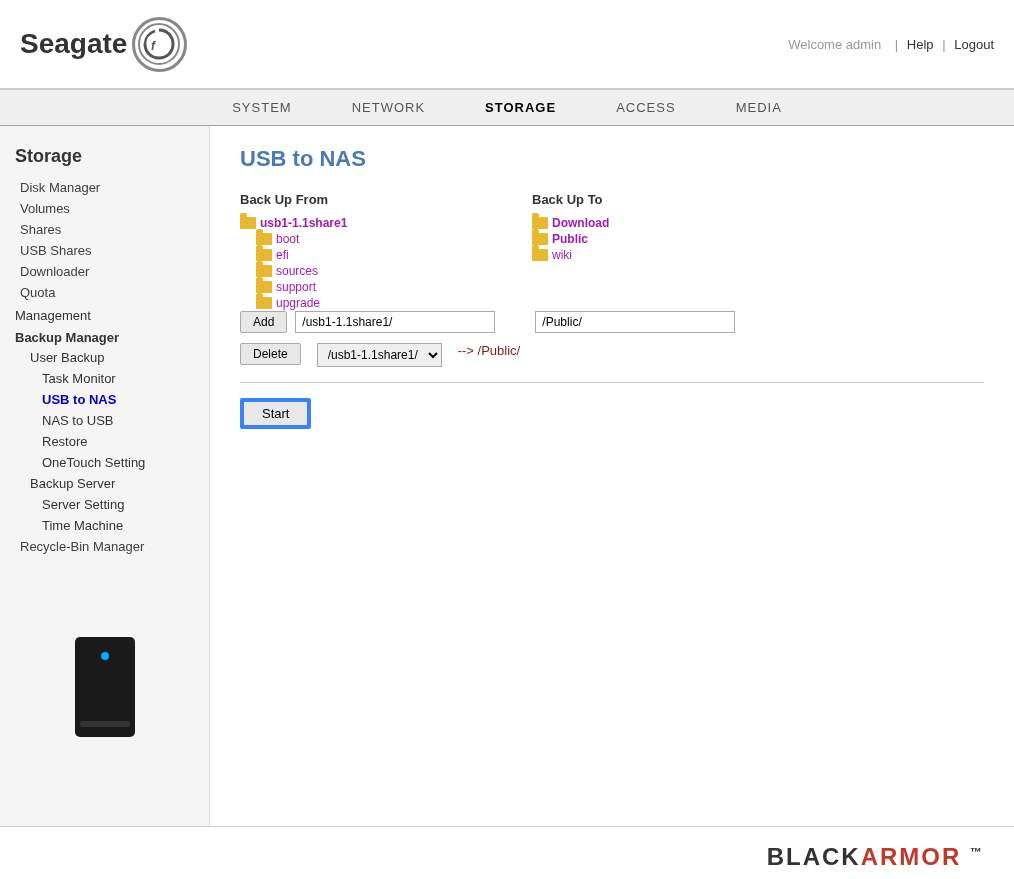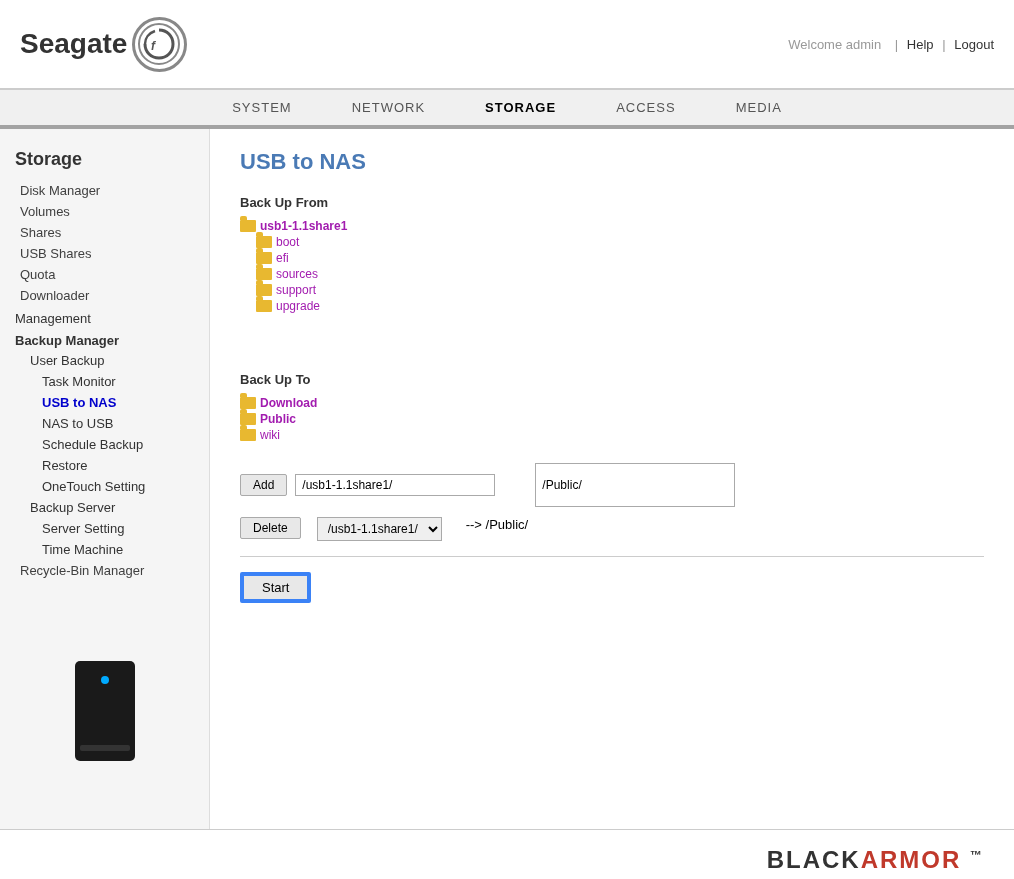--- a/index.html
+++ b/index.html
@@ -17,21 +17,21 @@
     }
     #logo-area { display: flex; align-items: center; text-align: center; }
     #logo-text { font-size: 28px; font-weight: bold; color: #333; }
     #header-right { font-size: 13px; color: #333; }
     #header-right a { color: #333; text-decoration: none; }
     #header-right span { margin: 0 5px; color: #999; }
 
     
     #nav {
       background: #f0f0f0;
-      border-bottom: 4px solid #a3a3a3;
+      border-bottom: 1px solid #a3a3a3;
       display: flex;
       justify-content: center;
       gap: 60px;
       padding: 10px 0;
     }
     #nav .nav-item {
       font-size: 13px;
       color: #555;
       cursor: pointer;
       letter-spacing: 1px;
@@ -101,23 +101,21 @@
     #page-title {
       font-size: 22px;
       font-weight: bold;
       color: #4a7ab5;
       margin-bottom: 20px;
     }
 
     
     .backup-columns {
       display: flex;
-      gap: 58px;
-      margin-bottom: 20px;
-      flex-direction: column;
+      gap: 42px;
     }
     .backup-column { min-width: 250px; }
     .backup-column-title {
       font-size: 13px;
       font-weight: bold;
       margin-bottom: 8px;
       color: #333;
     }
 
     
@@ -144,37 +142,37 @@
       border-radius: 2px;
     }
     .input-field {
       border: 1px solid #aaa;
       padding: 3px 6px;
       font-size: 12px;
       width: 200px;
     }
     .input-field-right {
       border: 1px solid #aaa;
-      padding: 14px 6px;
+      padding: 3px 6px;
       font-size: 12px;
       width: 200px;
     }
 
     .delete-row {
       display: flex;
       align-items: flex-start;
       gap: 16px;
       margin-bottom: 15px;
     }
     .select-field {
       border: 1px solid #aaa;
       padding: 3px 6px;
       font-size: 12px;
     }
-    .arrow-label { font-size: 13px; color: #000000; margin-left: 8px; }
+    .arrow-label { font-size: 13px; color: #7f1d1d; }
 
     .separator { border: none; border-top: 1px solid #ccc; margin: 10px 0 15px; }
 
     .start-btn {
       padding: 4px 18px;
       border: 4px solid #3b82f6;
       background: #e8e8e8;
       cursor: pointer;
       font-size: 13px;
       border-radius: 2px;
@@ -248,31 +246,30 @@
 
 <div id="main">
 
   <div id="sidebar">
     <div class="sidebar-title">Storage</div>
 
     <div class="sidebar-item">Disk Manager</div>
     <div class="sidebar-item">Volumes</div>
     <div class="sidebar-item">Shares</div>
     <div class="sidebar-item">USB Shares</div>
+    <div class="sidebar-item">Downloader</div>
     <div class="sidebar-item">Quota</div>
-    <div class="sidebar-item">Downloader</div>
 
     <div class="sidebar-section">Management</div>
     <div class="sidebar-group-title">Backup Manager</div>
 
     <div class="sidebar-subitem">User Backup</div>
     <div class="sidebar-subsubitem">Task Monitor</div>
     <div class="sidebar-subsubitem active">USB to NAS</div>
     <div class="sidebar-subsubitem">NAS to USB</div>
-    <div class="sidebar-subsubitem">Schedule Backup</div>
     <div class="sidebar-subsubitem">Restore</div>
     <div class="sidebar-subsubitem">OneTouch Setting</div>
 
     <div class="sidebar-subitem">Backup Server</div>
     <div class="sidebar-subsubitem">Server Setting</div>
     <div class="sidebar-subsubitem">Time Machine</div>
 
     <div class="sidebar-item">Recycle-Bin Manager</div>
 
     <div style="margin-top:80px; display:flex; justify-content:center;">

